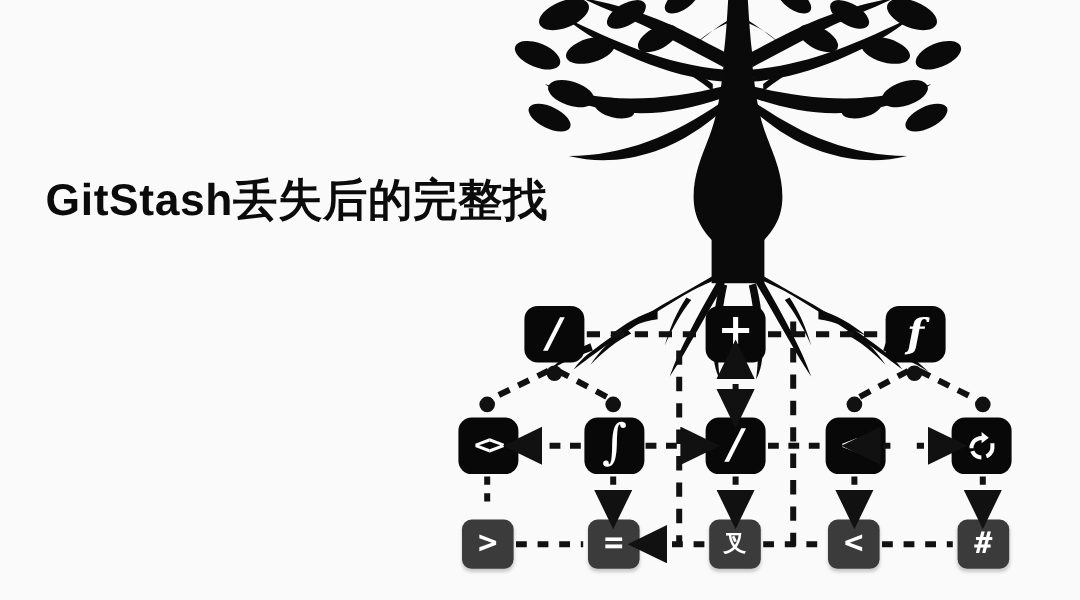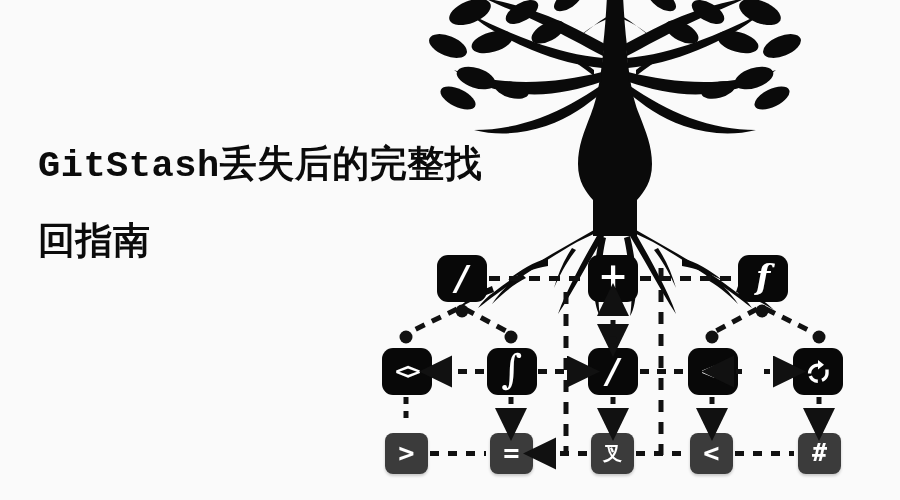--- a/index.html
+++ b/index.html
@@ -17,21 +17,21 @@
   }
 
   
   #title-block{
     position:absolute;
     left:38px; top:148px;
     width:500px;
     z-index:40;
   }
   .title-line{
-    font-family:Liberation Mono, monospace;
+    font-family:Liberation Sans, sans-serif;
     font-weight:700;
     font-size:37px;
     line-height:1.0;
     letter-spacing:0.5px;
     color:#0b0b0b;
     white-space:nowrap;
     -webkit-font-smoothing:none;
   }
   .title-line.l2{ margin-top:40px; }
 
@@ -285,16 +285,15 @@
     <div class="node r3" style="left:690px; top:433px;">
       <span class="glyph g-lt">&lt;</span>
     </div>
     <div class="node r3" style="left:798px; top:433px;">
       <span class="glyph g-hash">#</span>
     </div>
   </div>
 
   <div id="title-block">
     <div class="title-line l1">GitStash丢失后的完整找</div>
-    <div class="title-line l2">回指南</div>
   </div>
 
 </div>
 
 </body></html>

